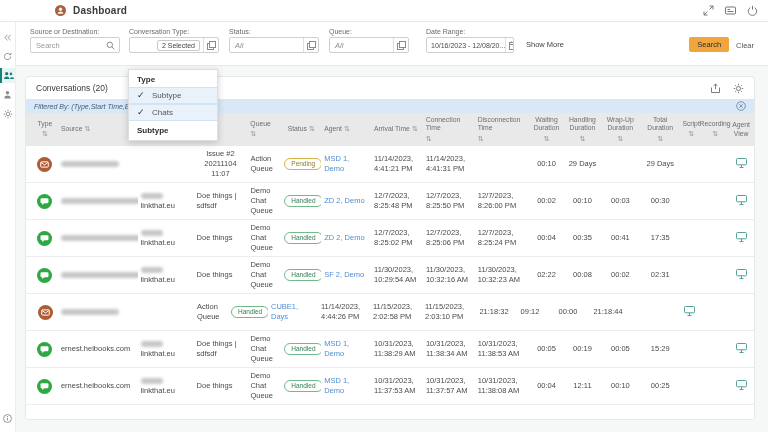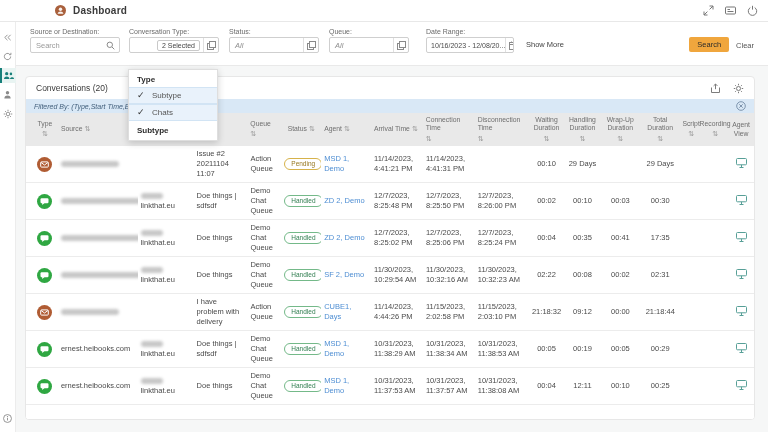--- a/index.html
+++ b/index.html
@@ -363,21 +363,21 @@
           <div class="tr">
             <div class="td al-c" style="width: 26px;"><span style="display: inline-flex; vertical-align: middle;">
                 <svg width="15" height="15" viewBox="0 0 15 15">
                   <circle cx="7.5" cy="7.5" r="7.5" fill="#b05c33"></circle>
                   <rect x="3.7" y="4.9" width="7.6" height="5.2" rx="0.8" fill="none" stroke="#fff"></rect>
                   <path d="M4.1 5.5 L7.5 8 L10.9 5.5" fill="none" stroke="#fff"></path>
                 </svg>
               </span></div>
             <div class="td al-l" style="width: 80px;"><span class="redact" style="width: 58px;"></span></div>
             <div class="td al-l" style="width: 56px;"></div>
-            <div class="td al-l" style="width: 54px;"><span>Issue #2 20211104 11:07</span></div>
+            <div class="td al-l" style="width: 54px; text-align: center;"><span>Issue #2 20211104 11:07</span></div>
             <div class="td al-l" style="width: 34px;"><span>Action Queue</span></div>
             <div class="td al-c" style="width: 40px;"><span class="badge pending">Pending</span></div>
             <div class="td al-l" style="width: 50px;"><span class="agent-link">MSD 1, Demo</span></div>
             <div class="td al-l" style="width: 52px;">
               <span class="time-line">11/14/2023,</span>
               <span class="time-line">4:41:21 PM</span>
             </div>
             <div class="td al-l" style="width: 52px;">
               <span class="time-line">11/14/2023,</span>
               <span class="time-line">4:41:31 PM</span>
@@ -520,21 +520,20 @@
           <div class="tr">
             <div class="td al-c" style="width: 26px;"><span style="display: inline-flex; vertical-align: middle;">
                 <svg width="15" height="15" viewBox="0 0 15 15">
                   <circle cx="7.5" cy="7.5" r="7.5" fill="#b05c33"></circle>
                   <rect x="3.7" y="4.9" width="7.6" height="5.2" rx="0.8" fill="none" stroke="#fff"></rect>
                   <path d="M4.1 5.5 L7.5 8 L10.9 5.5" fill="none" stroke="#fff"></path>
                 </svg>
               </span></div>
             <div class="td al-l" style="width: 80px;"><span class="redact" style="width: 58px;"></span></div>
             <div class="td al-l" style="width: 56px;"></div>
-            <div class="td al-l" style="width: 54px;"><span>I have problem with delivery</span></div>
             <div class="td al-l" style="width: 34px;"><span>Action Queue</span></div>
             <div class="td al-c" style="width: 40px;"><span class="badge handled">Handled</span></div>
             <div class="td al-l" style="width: 50px;"><span class="agent-link">CUBE1, Days</span></div>
             <div class="td al-l" style="width: 52px;">
               <span class="time-line">11/14/2023,</span>
               <span class="time-line">4:44:26 PM</span>
             </div>
             <div class="td al-l" style="width: 52px;">
               <span class="time-line">11/15/2023,</span>
               <span class="time-line">2:02:58 PM</span>
@@ -579,21 +578,21 @@
               <span class="time-line">10/31/2023,</span>
               <span class="time-line">11:38:34 AM</span>
             </div>
             <div class="td al-l" style="width: 54px;">
               <span class="time-line">10/31/2023,</span>
               <span class="time-line">11:38:53 AM</span>
             </div>
             <div class="td al-c" style="width: 36px;"><span class="duration">00:05</span></div>
             <div class="td al-c" style="width: 36px;"><span class="duration">00:19</span></div>
             <div class="td al-c" style="width: 40px;"><span class="duration">00:05</span></div>
-            <div class="td al-c" style="width: 40px;"><span class="duration">00:29</span></div>
+            <div class="td al-c" style="width: 40px;"><span class="duration">15:29</span></div>
             <div class="td al-c" style="width: 22px;"></div>
             <div class="td al-c" style="width: 26px;"></div>
             <div class="td al-c" style="width: 26px;"><span class="av-icon">
                 <svg width="11" height="10" viewBox="0 0 11 10">
                   <rect x="0.5" y="0.5" width="10" height="6.3" rx="1" fill="none" stroke="#3a8f85"></rect>
                   <line x1="3.5" y1="9.5" x2="7.5" y2="9.5" stroke="#3a8f85"></line>
                   <line x1="5.5" y1="6.8" x2="5.5" y2="9.5" stroke="#3a8f85"></line>
                 </svg>
               </span></div>
           </div>

